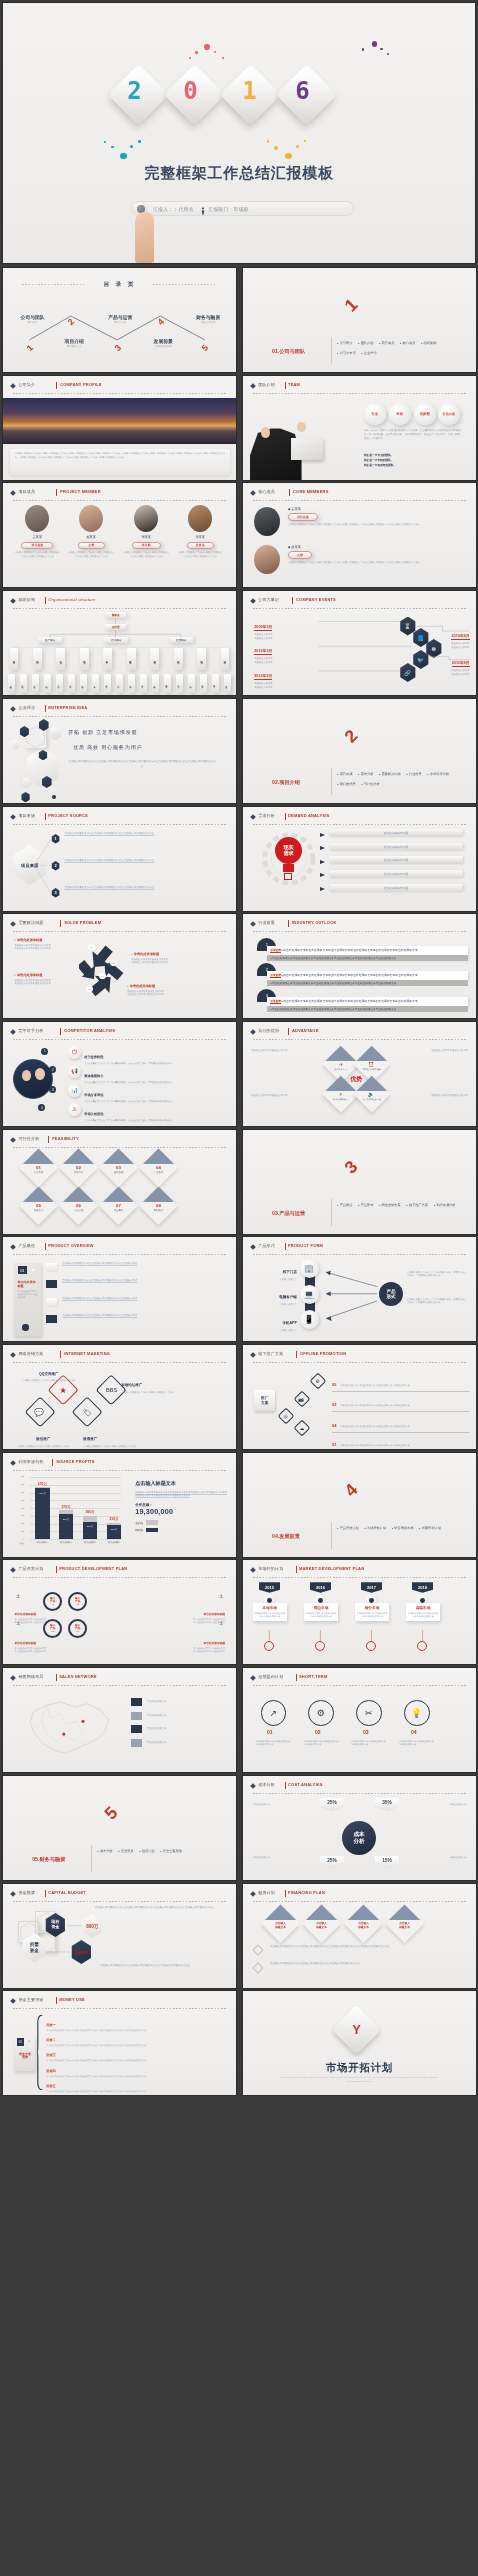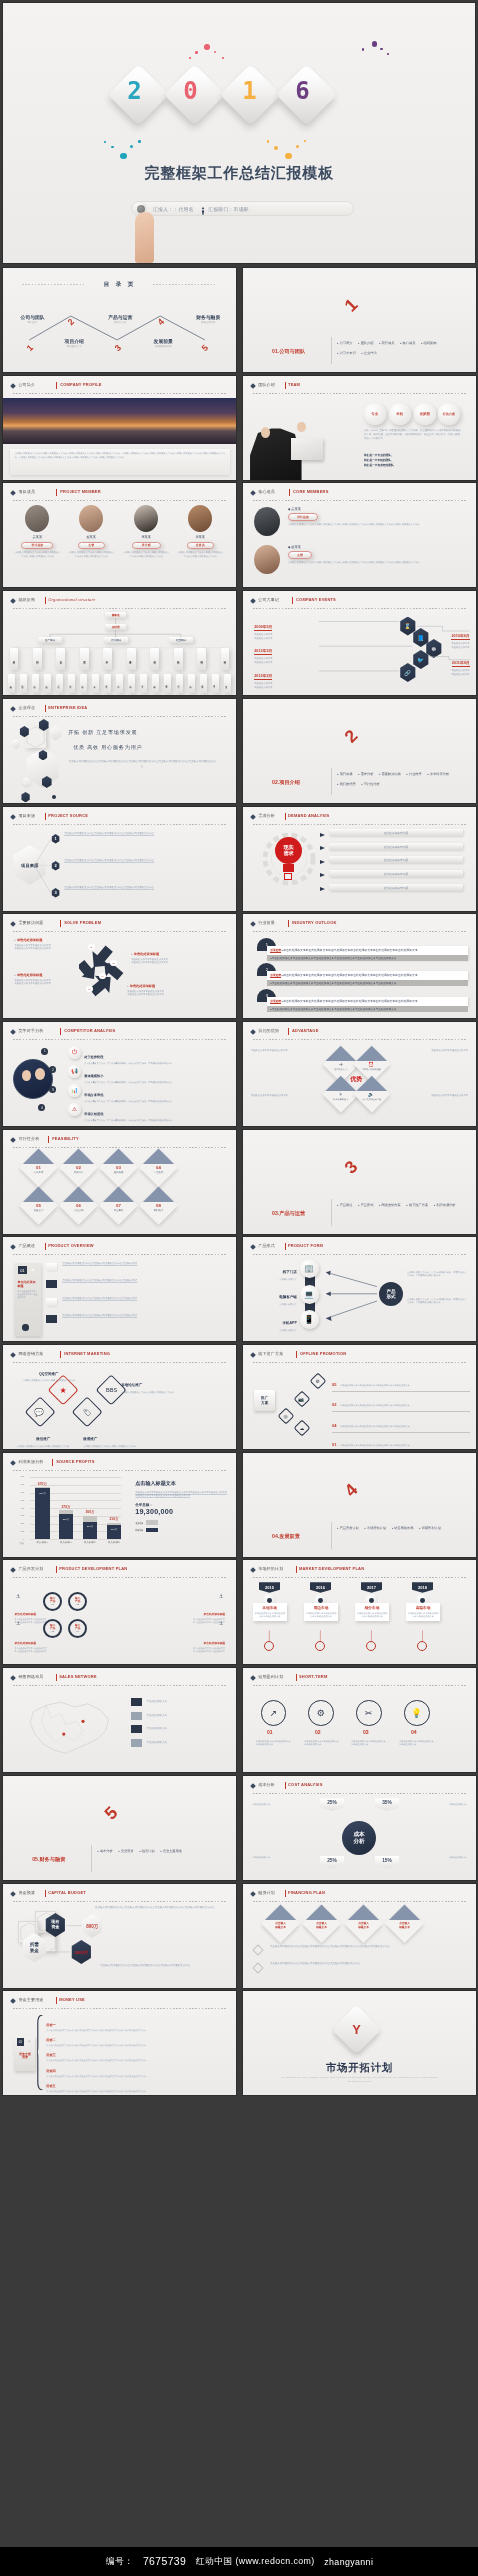--- a/index.html
+++ b/index.html
@@ -1390,21 +1390,15 @@
 
 <div class="slide right" style="top:1991px;height:104px">
   <div class="noise"></div>
   <div class="diamond" style="position:absolute;left:96px;top:21px;width:35px;height:35px">
     <div class="dnum" style="font-size:12.8px">Y</div>
       </div>
   <div style="position:absolute;left:0;right:0;top:70px;text-align:center;font-size:10.4px;font-weight:bold;color:#2c3850;letter-spacing:0.8px">市场开拓计划</div>
   <p style="position:absolute;left:37px;right:37px;top:85px;text-align:center;font-size:2.3px;color:#b9b7b4;line-height:1.6">Your content to play here, or through your copy, paste in this box, and select only the text. Your content to play here, or through your copy, paste in this box, and select only the text.</p>
 </div>
 
-<div id="footer">
-  <span class="f">编号：</span>
-  <span class="f num">7675739</span>
-  <span class="f">红动中国 (www.redocn.com)</span>
-  <span class="f">zhangyanni</span>
-</div>
 
 </div>
 
 
 </body></html>

